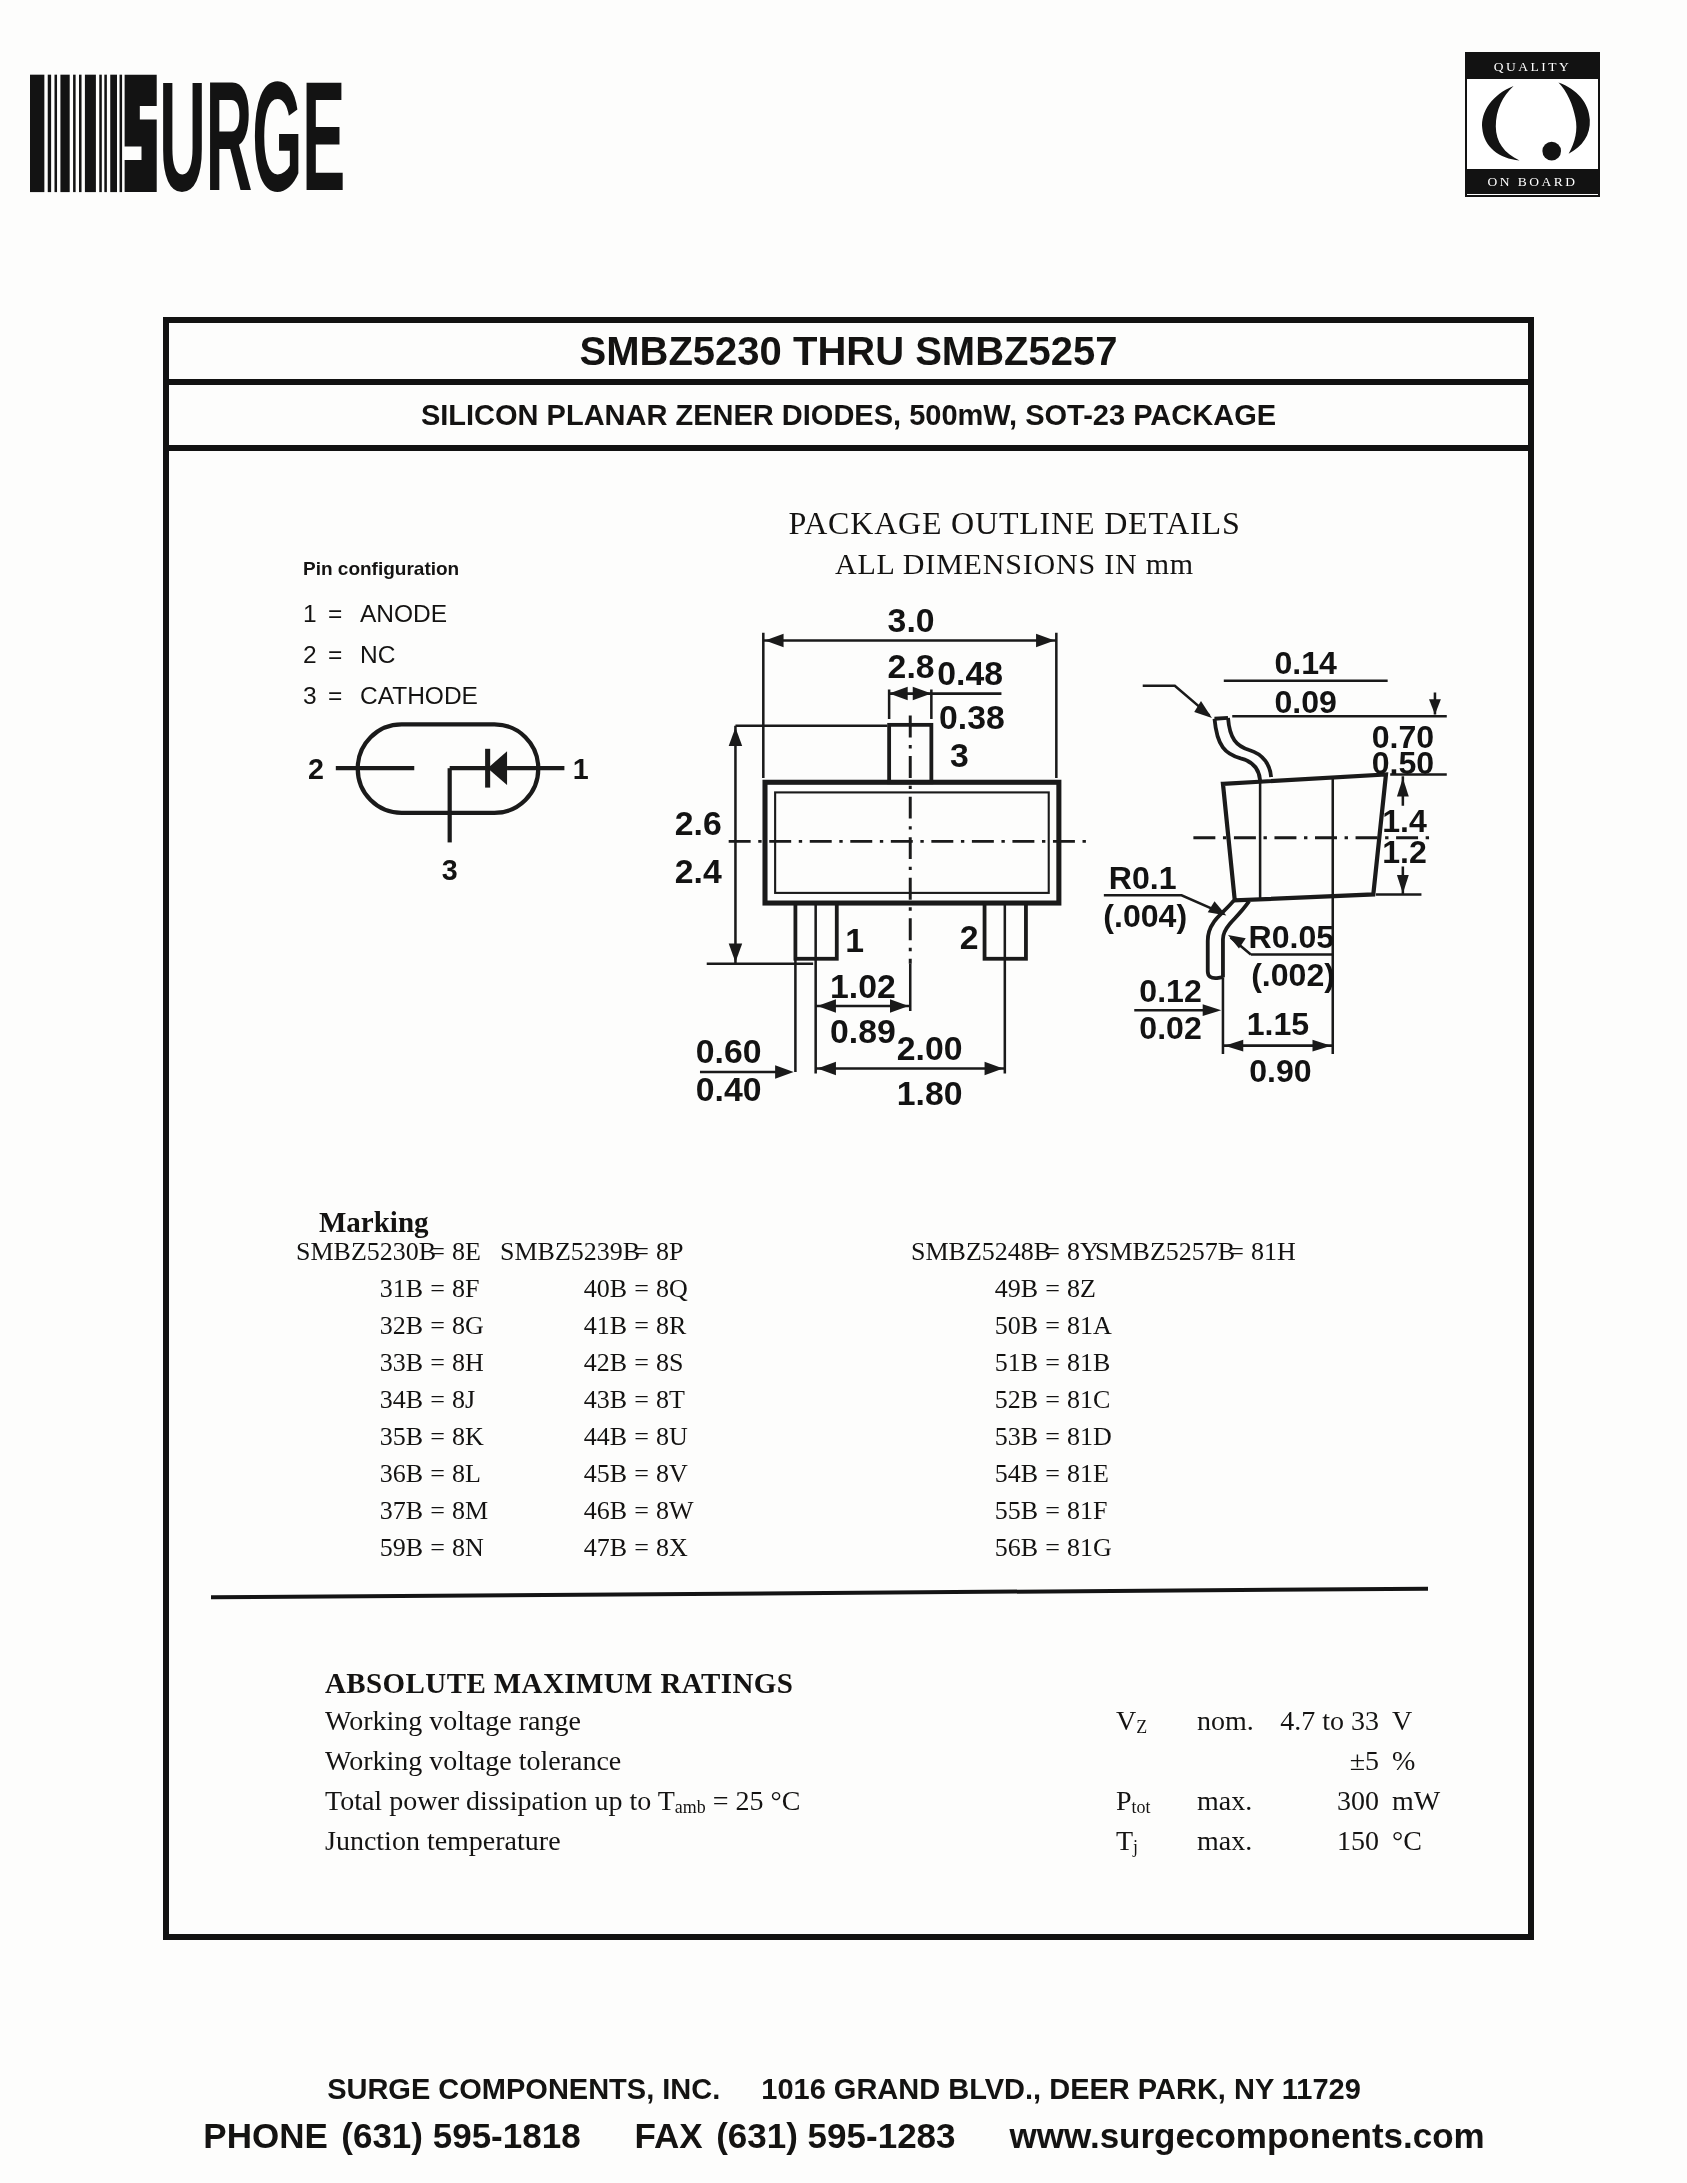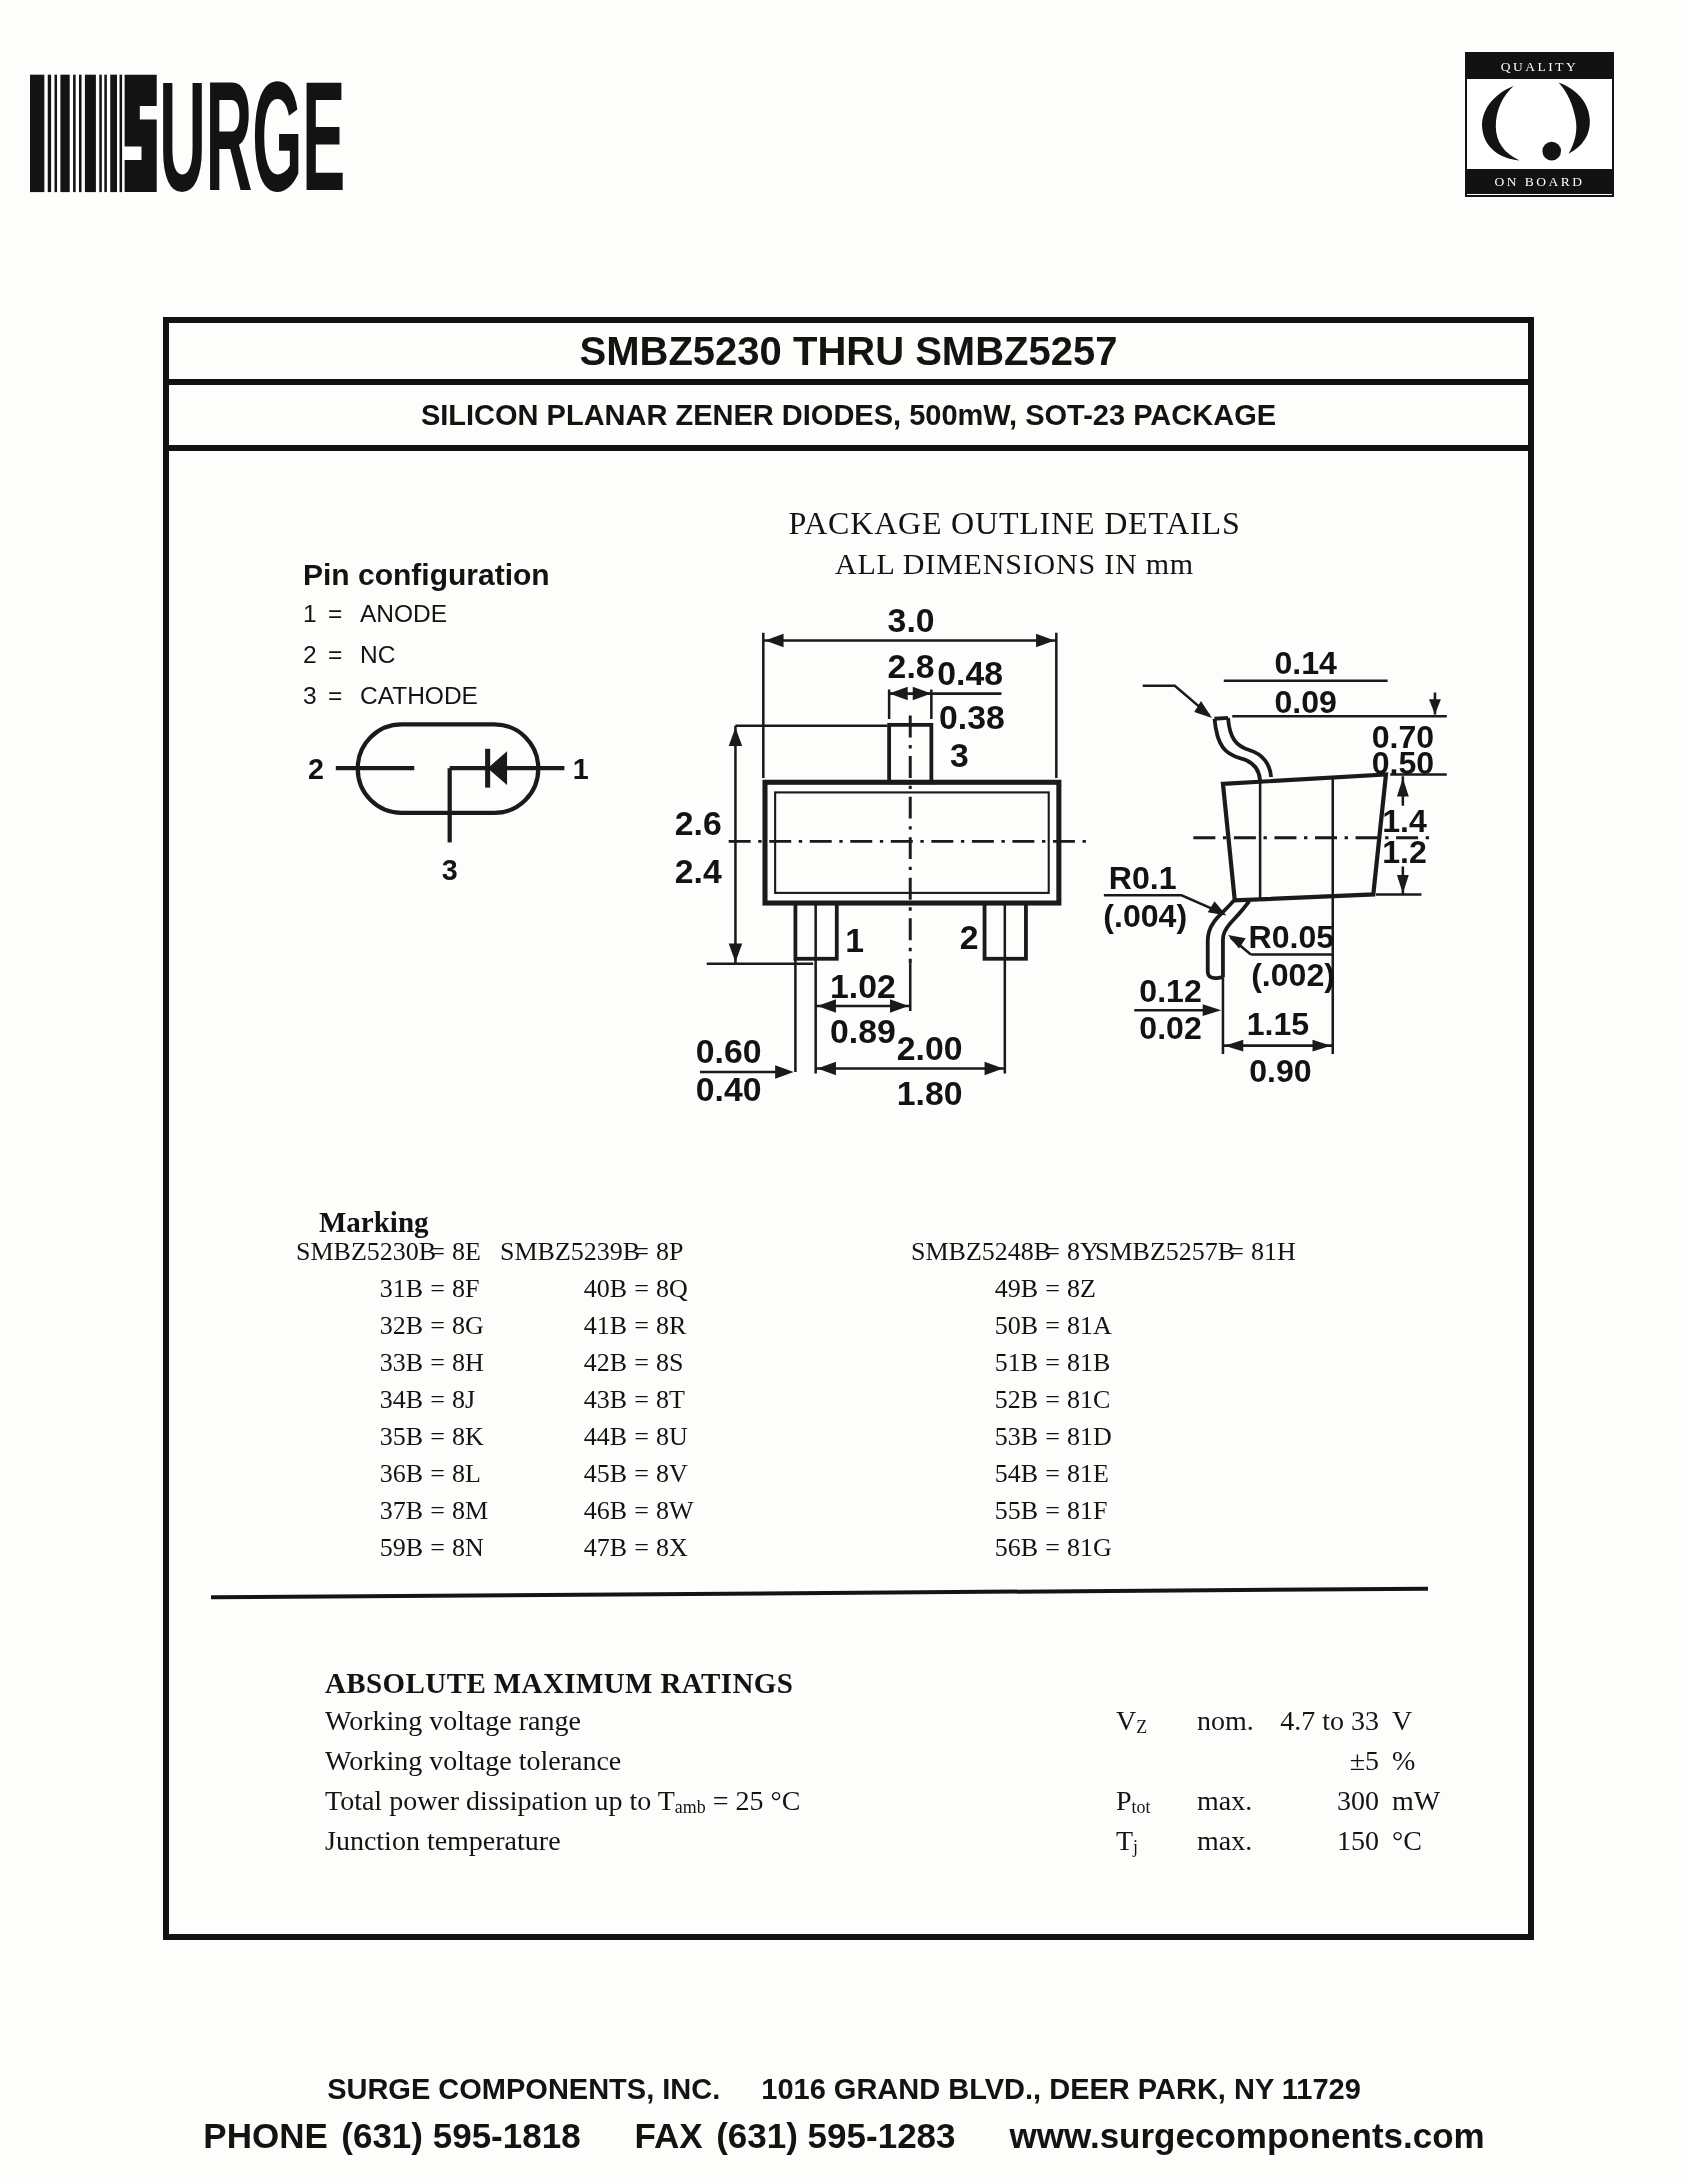--- a/index.html
+++ b/index.html
@@ -17,21 +17,21 @@
                  font-weight:bold; font-size:40px; letter-spacing:0px; }
   .box-sub     { top:385px; height:66px;  border-top:none; display:flex; align-items:center; justify-content:center;
                  font-weight:bold; font-size:29px; }
   .box-main    { top:451px; height:1489px; border-top:none; }
   
   .outline-h { position:absolute; left:744px; top:505px; width:541px; text-align:center;
                font-family:"Liberation Serif", serif; }
   .outline-h .l1 { font-size:32px; letter-spacing:0.8px; }
   .outline-h .l2 { font-size:30px; letter-spacing:0.8px; margin-top:5px; }
   
-  .pincfg-title { position:absolute; left:303px; top:558px; font-size:30px; font-weight:bold; }
+  .pincfg-title { position:absolute; left:303px; top:558px; font-size:19px; font-weight:bold; }
   .pincfg { position:absolute; left:303px; top:593px; font-size:24.5px; }
   .pincfg .row { display:flex; height:41px; line-height:41px; }
   .pincfg .num { width:25px; }
   .pincfg .eq  { width:32px; text-align:left; }
   
   .mk-title { position:absolute; left:319px; top:1197px; font-family:"Liberation Serif", serif;
               font-size:29px; font-weight:bold;margin-top:9px; }
   .mk-col { position:absolute; top:1233px; font-family:"Liberation Serif", serif; font-size:26px; }
   .mk-row { display:flex; height:37px; line-height:37px; white-space:nowrap; }
   .mk-part { width:127px; text-align:right; }
@@ -52,21 +52,21 @@
   .rt-value { left:888px; width:166px; text-align:right; }
   .rt-unit  { left:1067px; }
   .sub { font-size:0.64em; position:relative; top:0.18em; }
   
   .footer1 { position:absolute; left:0; top:2073px; width:1688px; display:flex; justify-content:center;
              gap:41px; font-size:29px; font-weight:bold; }
   .footer2 { position:absolute; left:0; top:2116px; width:1688px; display:flex; justify-content:center;
              gap:54px; font-size:35px; font-weight:bold; }
   .fgroup { display:flex; gap:13.5px; white-space:nowrap; }
   
-  .badge { position:absolute; left:1465px; top:52px; width:149px; height:145px;
+  .badge { position:absolute; left:1465px; top:52px; width:135px; height:145px;
            border:2.5px solid #121212; background:#fff; }
   .badge .band { height:25px; background:#121212; color:#fff; text-align:center;
                  font-family:"Liberation Serif", serif; font-size:13.5px; letter-spacing:2.5px;
                  line-height:25px; }
   .badge .mid { height:90px; }
 </style>
 </head>
 <body>
 
 <div class="page">

